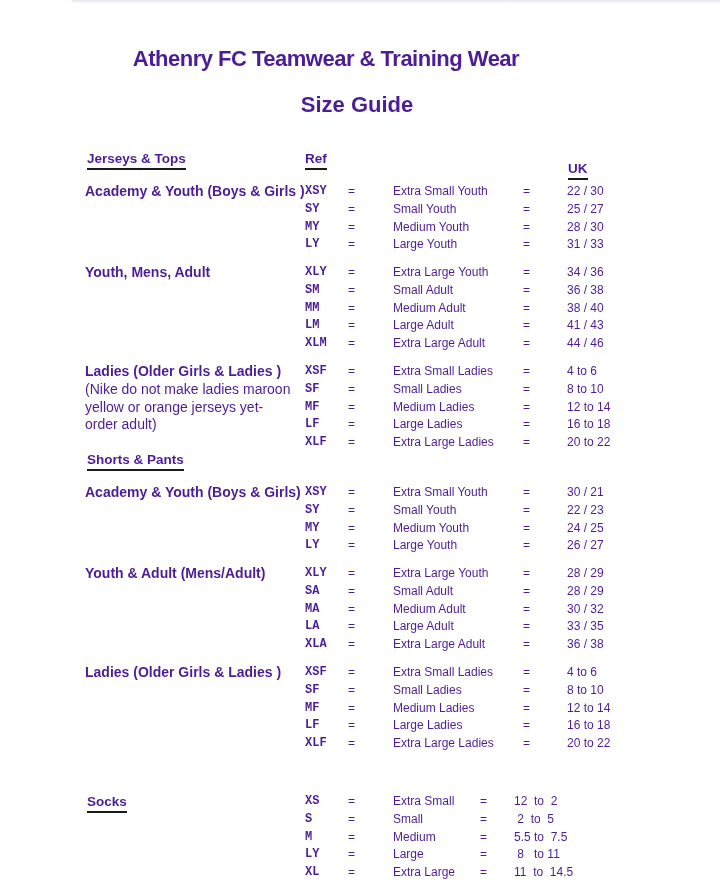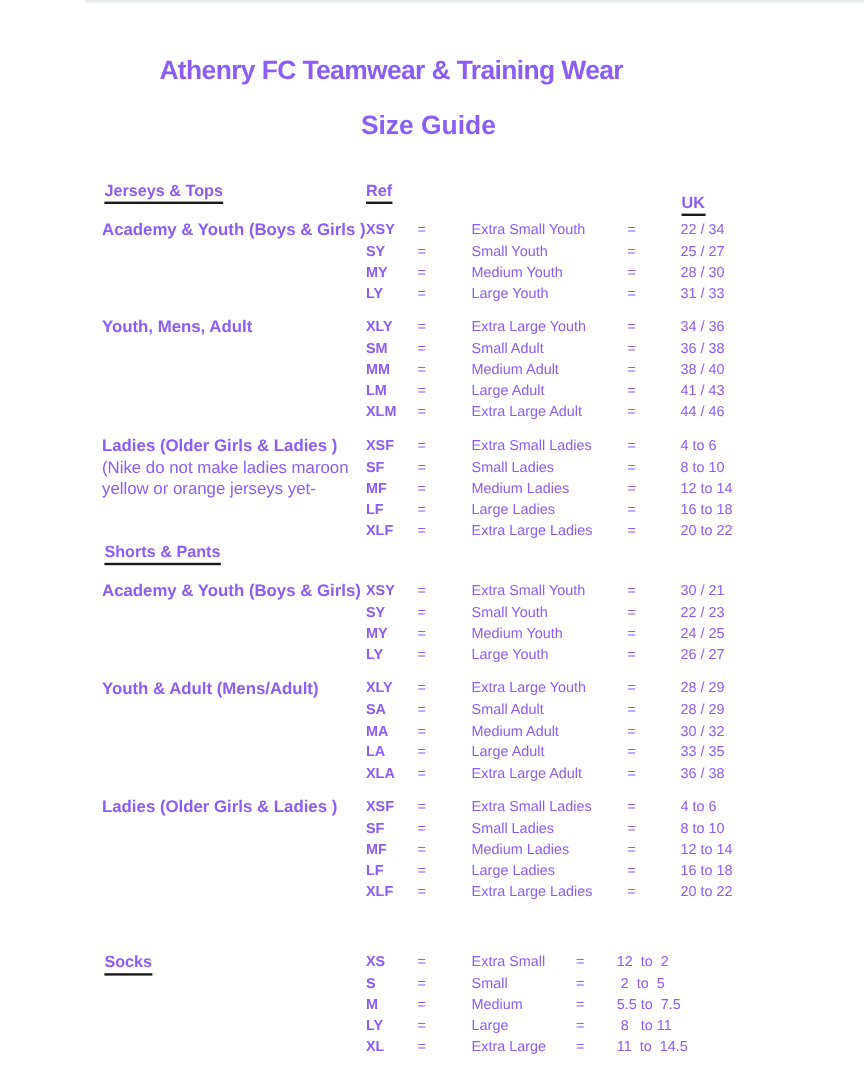--- a/index.html
+++ b/index.html
@@ -1,34 +1,34 @@
 <!DOCTYPE html>
 <html><head>
 <meta charset="utf-8">
 <style>
   html,body{margin:0;padding:0;background:#fff;}
   .page{
     position:relative;width:720px;height:889px;background:#ffffff;overflow:hidden;
-    font-family:"Liberation Sans","DejaVu Sans",sans-serif;color:#8b5cf6;
+    font-family:"Liberation Sans","DejaVu Sans",sans-serif;color:#4c1d95;
   }
   .top-edge{position:absolute;top:0;left:71px;right:0;height:2.5px;
     background:linear-gradient(to bottom,#e4e7ea,#f7f8f9);border-radius:3px 0 0 3px;}
   .title{position:absolute;top:33px;left:0;width:652px;text-align:center;
     font-size:22px;font-weight:bold;letter-spacing:-0.5px;line-height:1;}
   .subtitle{position:absolute;top:76px;left:0;width:714px;text-align:center;
     font-size:22px;font-weight:bold;line-height:1;}
   .hdr{position:absolute;font-size:13.5px;font-weight:bold;
     border-bottom:2px solid #1a1a1a;padding-bottom:1px;line-height:16px;}
   .cat{position:absolute;left:85px;font-size:14px;font-weight:bold;line-height:17.75px;}
   .cat .note{font-weight:normal;}
   .rows{position:absolute;left:305px;}
   .row{display:grid;grid-template-columns:43px 45px 130px 44px auto;
     font-size:12px;line-height:17.75px;}
   .row.socks-row{grid-template-columns:43px 45px 87px 34px auto;}
-  .row .code{font-weight:bold;}
+  .row .code{font-weight:bold;font-family:Liberation Mono, monospace;}
   .row .uk{white-space:pre;}
 </style>
 </head>
 <body>
 
 <div class="page">
   <div class="top-edge"></div>
 
   <h1 class="title">Athenry FC Teamwear &amp; Training Wear</h1>
   <h2 class="subtitle">Size Guide</h2>
@@ -38,21 +38,21 @@
   <div class="hdr" style="left:568px;top:161px">UK</div>
 
   <div class="cat" style="top:183px">Academy &amp; Youth (Boys &amp; Girls )</div>
   <div class="rows" style="top:183px">
 
       <div class="row">
         <span class="code">XSY</span>
         <span class="eq">=</span>
         <span class="desc">Extra Small Youth</span>
         <span class="eq">=</span>
-        <span class="uk">22 / 34</span>
+        <span class="uk">22 / 30</span>
       </div>
 
       <div class="row">
         <span class="code">SY</span>
         <span class="eq">=</span>
         <span class="desc">Small Youth</span>
         <span class="eq">=</span>
         <span class="uk">25 / 27</span>
       </div>
 
@@ -114,20 +114,21 @@
         <span class="desc">Extra Large Adult</span>
         <span class="eq">=</span>
         <span class="uk">44 / 46</span>
       </div>
     </div>
 
   <div class="cat" style="top:363px">
     <div>Ladies (Older Girls &amp; Ladies )</div>
     <div class="note">(Nike do not make ladies maroon</div>
     <div class="note">yellow or orange jerseys yet-</div>
+    <div class="note">order adult)</div>
   </div>
   <div class="rows" style="top:363px">
 
       <div class="row">
         <span class="code">XSF</span>
         <span class="eq">=</span>
         <span class="desc">Extra Small Ladies</span>
         <span class="eq">=</span>
         <span class="uk">4 to 6</span>
       </div>

